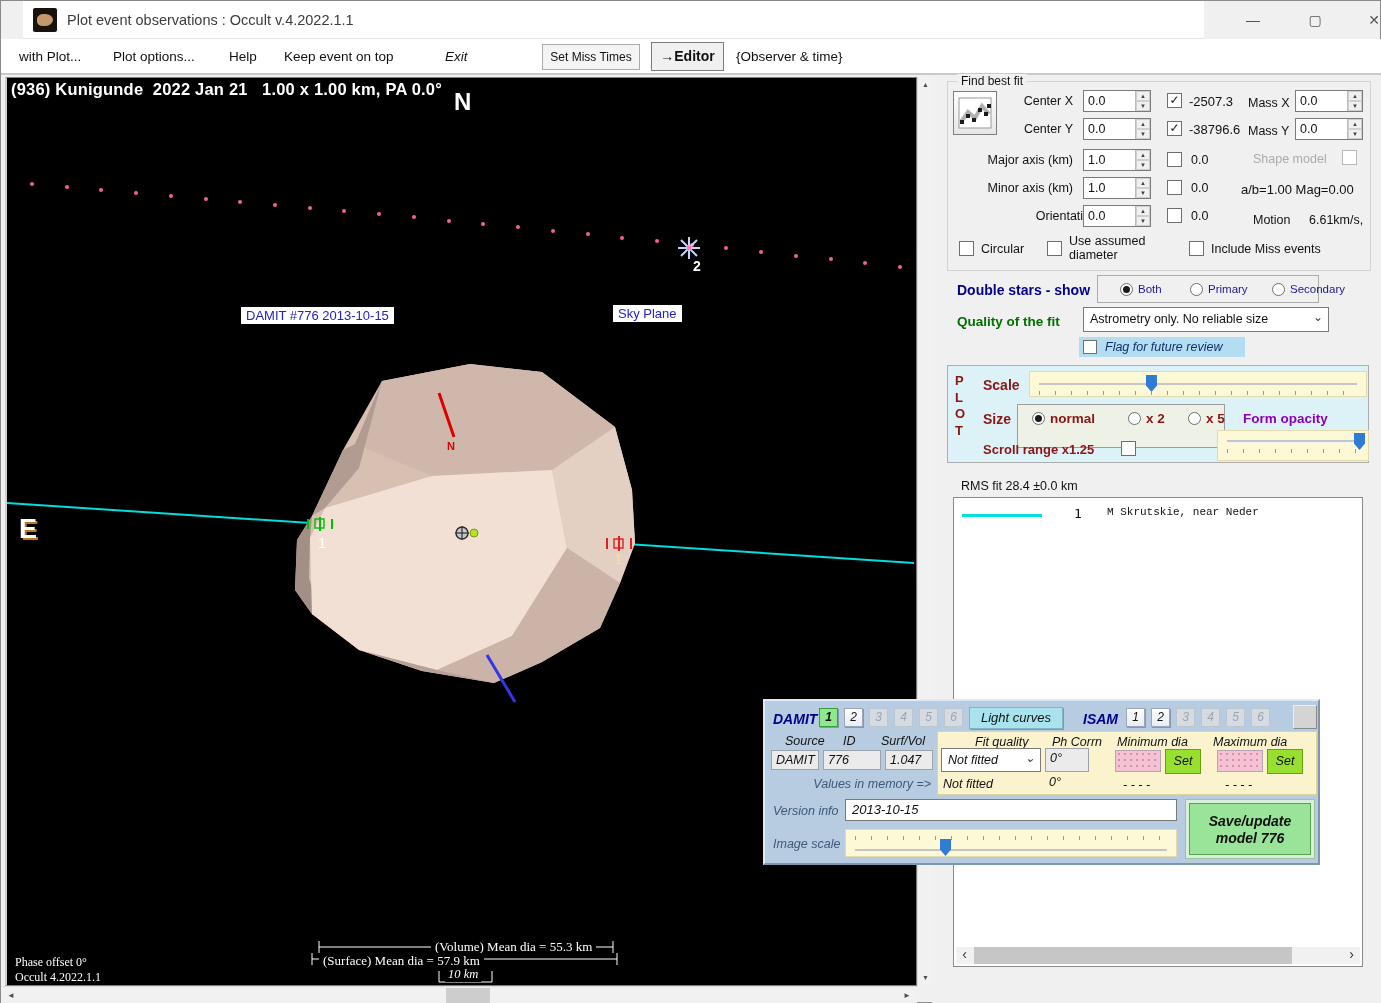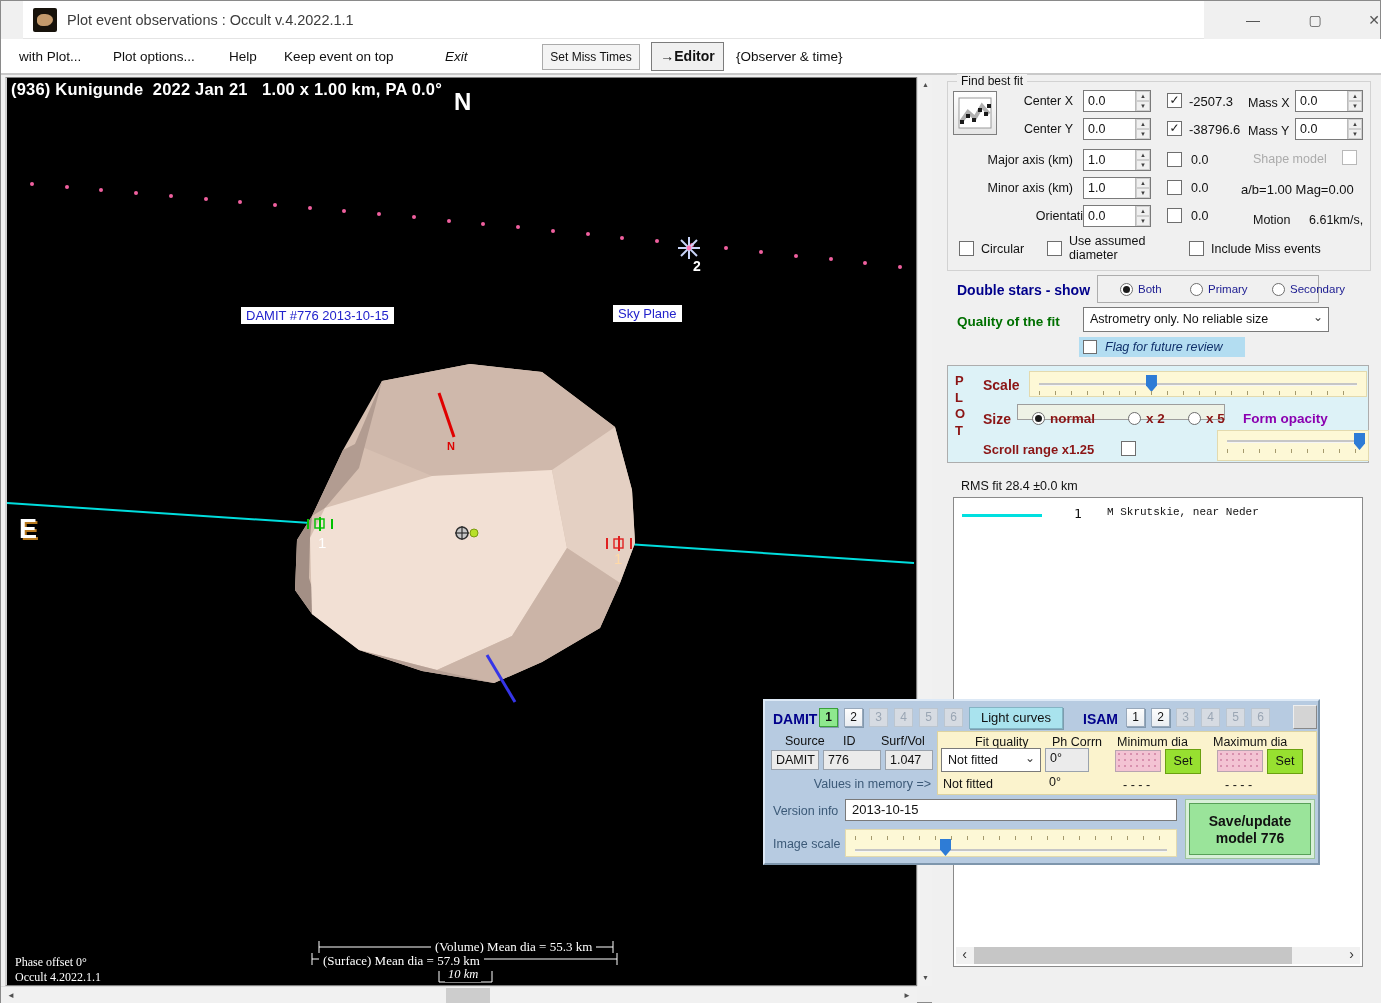--- a/index.html
+++ b/index.html
@@ -55,31 +55,31 @@
   .navy { color:#00008b; font-weight:bold; }
   .maroon { color:#8b1515; font-weight:bold; }
   .dropdown { position:absolute; background:#fff; border:1px solid #7a7a7a; font-size:12.5px; }
   .dropdown .tx { position:absolute; left:6px; top:4px; white-space:nowrap; }
   .dropdown .chev { position:absolute; right:5px; top:2px; color:#404040; font-size:12px; }
   .slider { position:absolute; background:#fdf8d6; border:1px solid #e3daae; }
   .groove { position:absolute; left:9px; right:9px; height:3px; background:#c6c6c6; border-bottom:1px solid #f5f5f5; }
   .ticks { position:absolute; left:9px; right:9px; height:4px; background:repeating-linear-gradient(90deg,#a59a6e 0 1px,transparent 1px 16px); }
   .thumb { position:absolute; width:11px; height:17px; margin-left:-5px; background:#2e7cd6; clip-path:polygon(0 0,100% 0,100% 62%,50% 100%,0 62%); }
   .plotpanel { position:absolute; left:946px; top:364px; width:422px; height:98px; background:#ddf2f7; border:1px solid #adadad; }
-  .sizebox { position:absolute; left:1016px; top:403px; width:208px; height:16px; background:#eef2e6; border:1px solid #9d9d9d; }
+  .sizebox { position:absolute; left:1016px; top:403px; width:208px; height:44px; background:#eef2e6; border:1px solid #9d9d9d; }
   .flagbox { position:absolute; left:1078px; top:336px; width:166px; height:20px; background:#b3ddf1; }
   .listbox { position:absolute; left:952px; top:496px; width:410px; height:470px; background:#fff; border:1px solid #8a8a8a; z-index:1; }
   .lg-row { display:flex; height:19px; align-items:flex-start; }
   .lg-swatch { width:80px; height:3px; margin:8px 0 0 8px; }
   .lg-num { margin-left:32px; width:33px; font-family:"DejaVu Sans Mono", monospace; font-size:13px; white-space:nowrap; }
   .lg-name { font-family:Liberation Mono, monospace; font-size:11px; white-space:nowrap; }
 
   
   .damit { position:absolute; left:762px; top:698px; width:557px; height:166px; background:#b7cbe1; z-index:10;
-    border:2px solid; border-color:#dde9f6 #7e96ac #7e96ac #dde9f6; }
+    border:2px solid; border-color:#dde9f6 #7e96ac #7e96ac #dde9f6;font-style:italic; }
   .nbtn-row { position:absolute; display:flex; gap:6px; }
   .nbtn { width:19px; height:19px; border:1px solid #98a8ba; background:linear-gradient(#fdfdfd,#e9edf1); font-size:12px; text-align:center; line-height:17px; box-shadow:1px 1px 0 #8299ae; }
   .nbtn.active { background:#8ee88e; border-color:#3aa03a; font-weight:bold; }
   .nbtn.disabled { background:#d6dbe2; color:#9aa6b4; border-color:#bcc6d0; box-shadow:none; }
   .lc-btn { position:absolute; left:204px; top:6px; width:94px; height:22px; background:#a9e3ee; border:1px solid #84b4c4; box-shadow:1px 1px 0 #7d9cad; font-size:13px; text-align:center; line-height:20px; }
   .graybtn { position:absolute; left:528px; top:4px; width:24px; height:24px; background:#d4d4d4; border:1px solid; border-color:#eee #888 #888 #eee; }
   .ypanel { position:absolute; left:172px; top:30px; width:380px; height:64px; background:#fbf3cd; border:1px solid #ddd3a0; }
   .dlab { position:absolute; font-size:12.5px; white-space:nowrap; }
   .dbox { position:absolute; height:20px; background:#ebebeb; border:1px solid #9aa2ac; font-size:12.5px; padding:2px 0 0 4px; }
   .pink { position:absolute; width:46px; height:22px; background:#f3c3d3; border:1px solid #b8a4b0;

